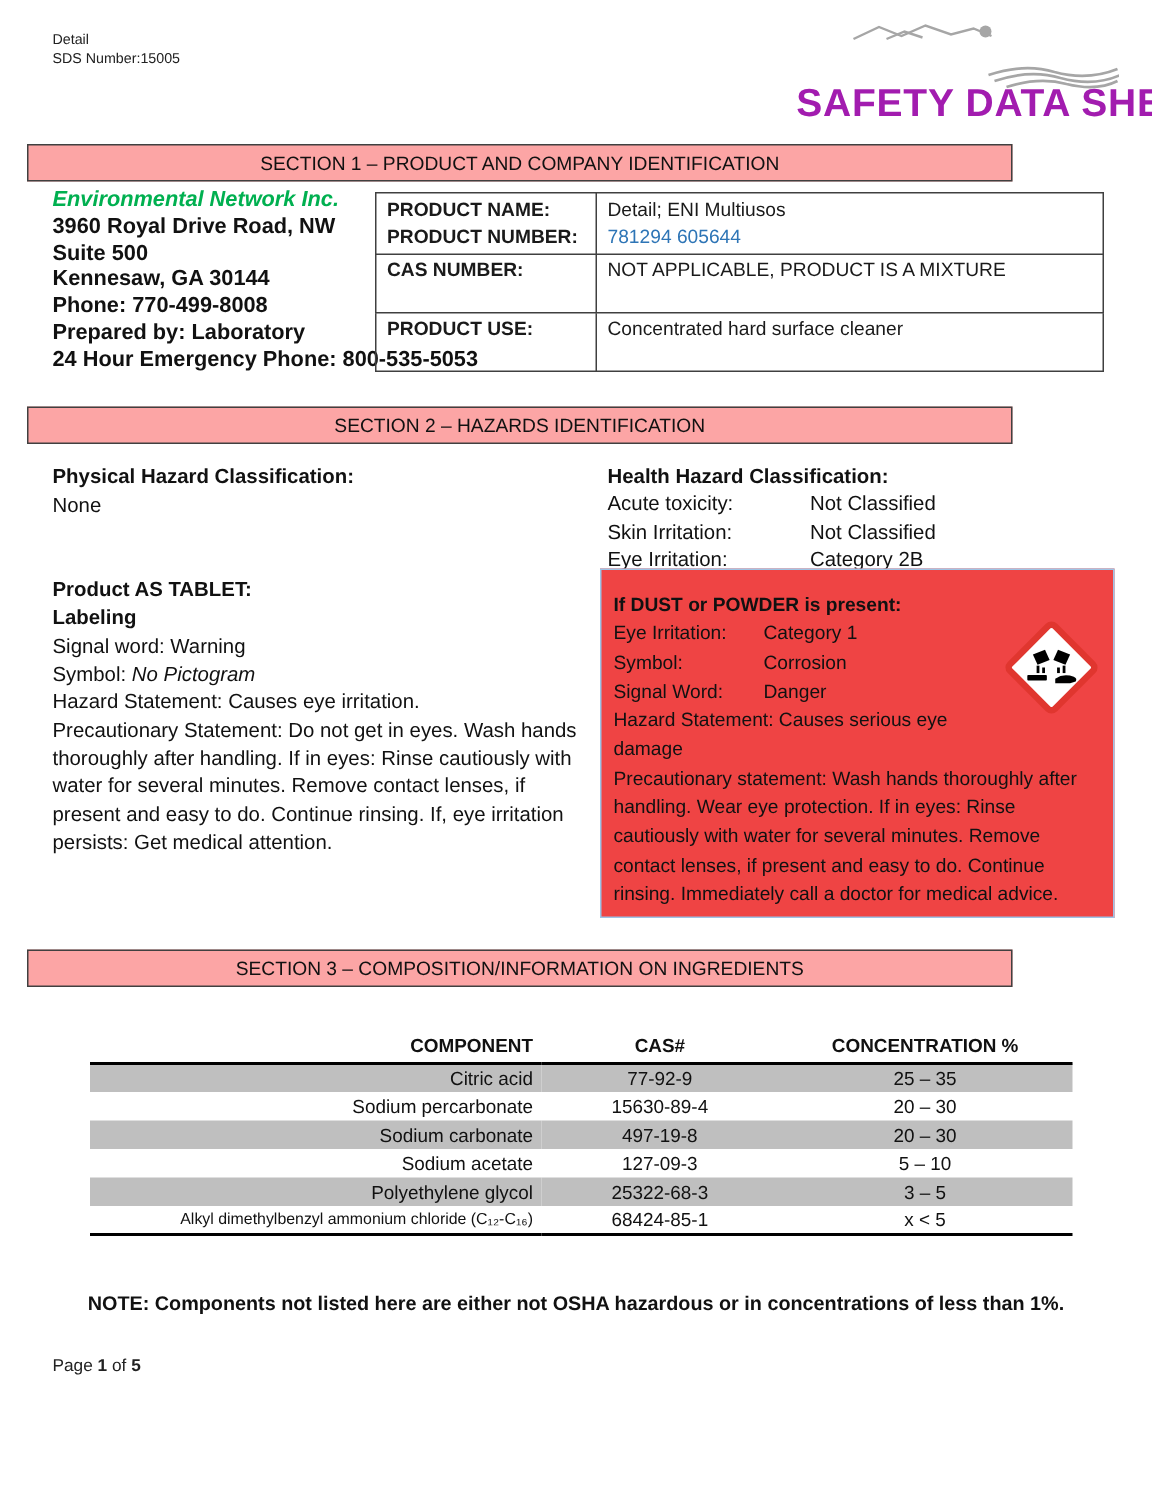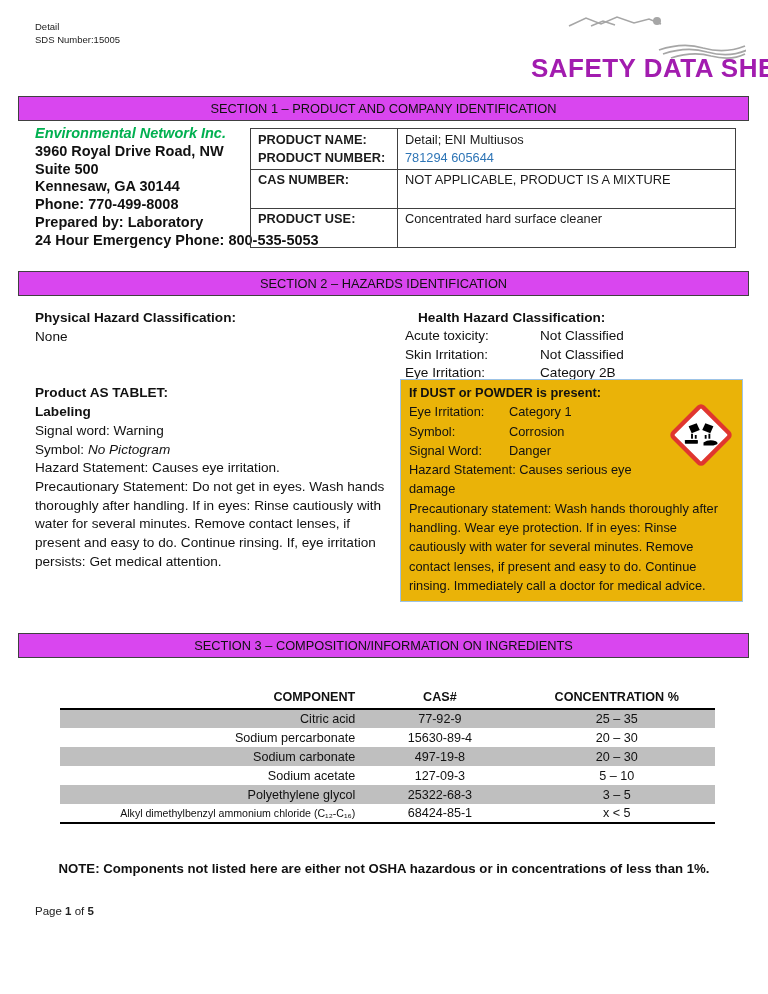--- a/index.html
+++ b/index.html
@@ -21,23 +21,23 @@
     position:absolute; left:2px; top:15px; width:100%;
     font-size:17.5px; font-weight:bold; font-style:italic;
     color:#1E7B3C; letter-spacing:0px; white-space:nowrap;
   }
 
   
   .doc-title { left:0; top:53px; width:100%; text-align:right;
     font-size:26px; font-weight:bold; letter-spacing:0.5px; color:#a21caf;margin-left:42px; }
 
   
-  .sec-box { left:18px; width:731px; height:25px; border:1px solid #404040;
+  .sec-box { left:18px; width:657px; height:25px; border:1px solid #404040;
     display:flex; align-items:center; justify-content:center;
-    font-size:12.8px; color:#111; background:#d946ef; }
+    font-size:12.8px; color:#111; background:#fca5a5; }
   .sec1 { top:96px; } .sec2 { top:271px; } .sec3 { top:633px; }
 
   
   .company { left:35px; top:125px; font-size:14.5px; font-weight:bold;
     line-height:17.8px; color:#111; }
   .company .green { color:#00B050; font-style:italic; }
 
   
   .ptable { left:250px; top:128px; width:486px; border-collapse:collapse;
     font-size:12.8px; position:absolute; }
@@ -48,28 +48,28 @@
   .ptable .cellline { line-height:18px; }
 
   
   .s2-left { left:35px; top:309px; width:358px; font-size:13.6px; line-height:18.7px; color:#111; }
   .s2-left .b { font-weight:bold; }
   .s2-left .gap { height:38px; }
   .s2-left i { font-style:italic; }
 
   
   .s2-right { left:405px; top:309px; width:345px; font-size:13.6px; line-height:18.4px; color:#111; }
-  .s2-right .b { font-weight:bold;margin-left:13px; }
+  .s2-right .b { font-weight:bold; }
   .hrow { display:flex; }
   .hrow .hl { width:135px; flex:none; }
 
   
   .dust-box { left:400px; top:379px; width:343px; border:1.5px solid #9DC3E6;
-    padding:3px 8px 6px 8px; font-size:12.8px; line-height:19.3px; color:#111;
-    background:#eab308; }
+    padding:13px 8px 6px 8px; font-size:12.8px; line-height:19.3px; color:#111;
+    background:#ef4444; }
   .dust-box .b { font-weight:bold; }
   .dust-box .drow { display:flex; }
   .dust-box .dl { width:100px; flex:none; }
   .picto { float:right; width:62px; height:62px; margin:2px 2px 2px 6px; }
 
   
   .itable { left:60px; top:688px; width:655px; border-collapse:collapse;
     font-size:12.6px; color:#111; position:absolute; }
   .itable th { font-weight:bold; padding:2px 6px 4px 6px;
     border-bottom:2.5px solid #000; }

